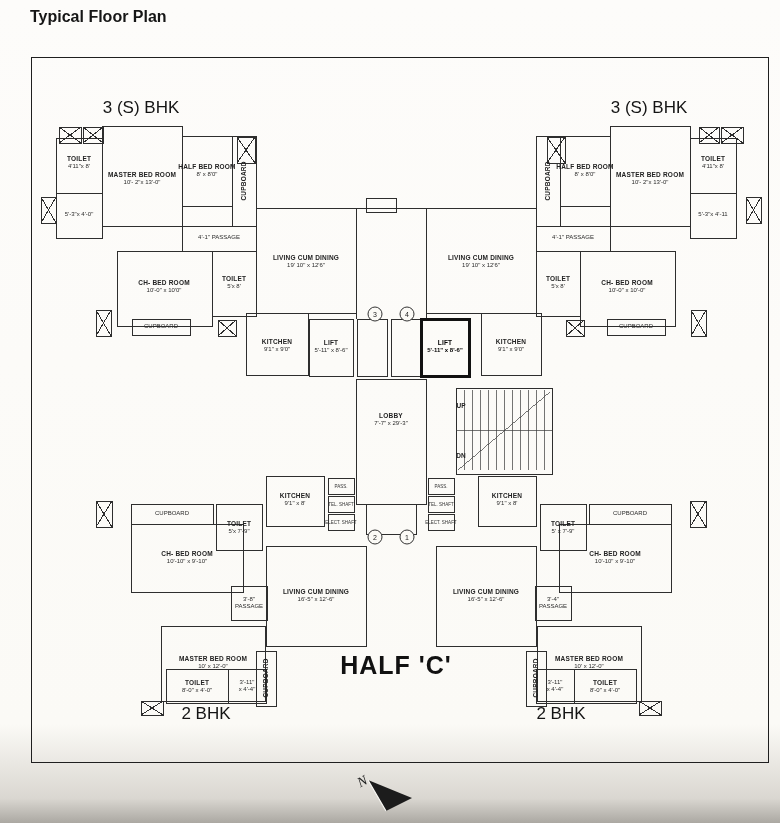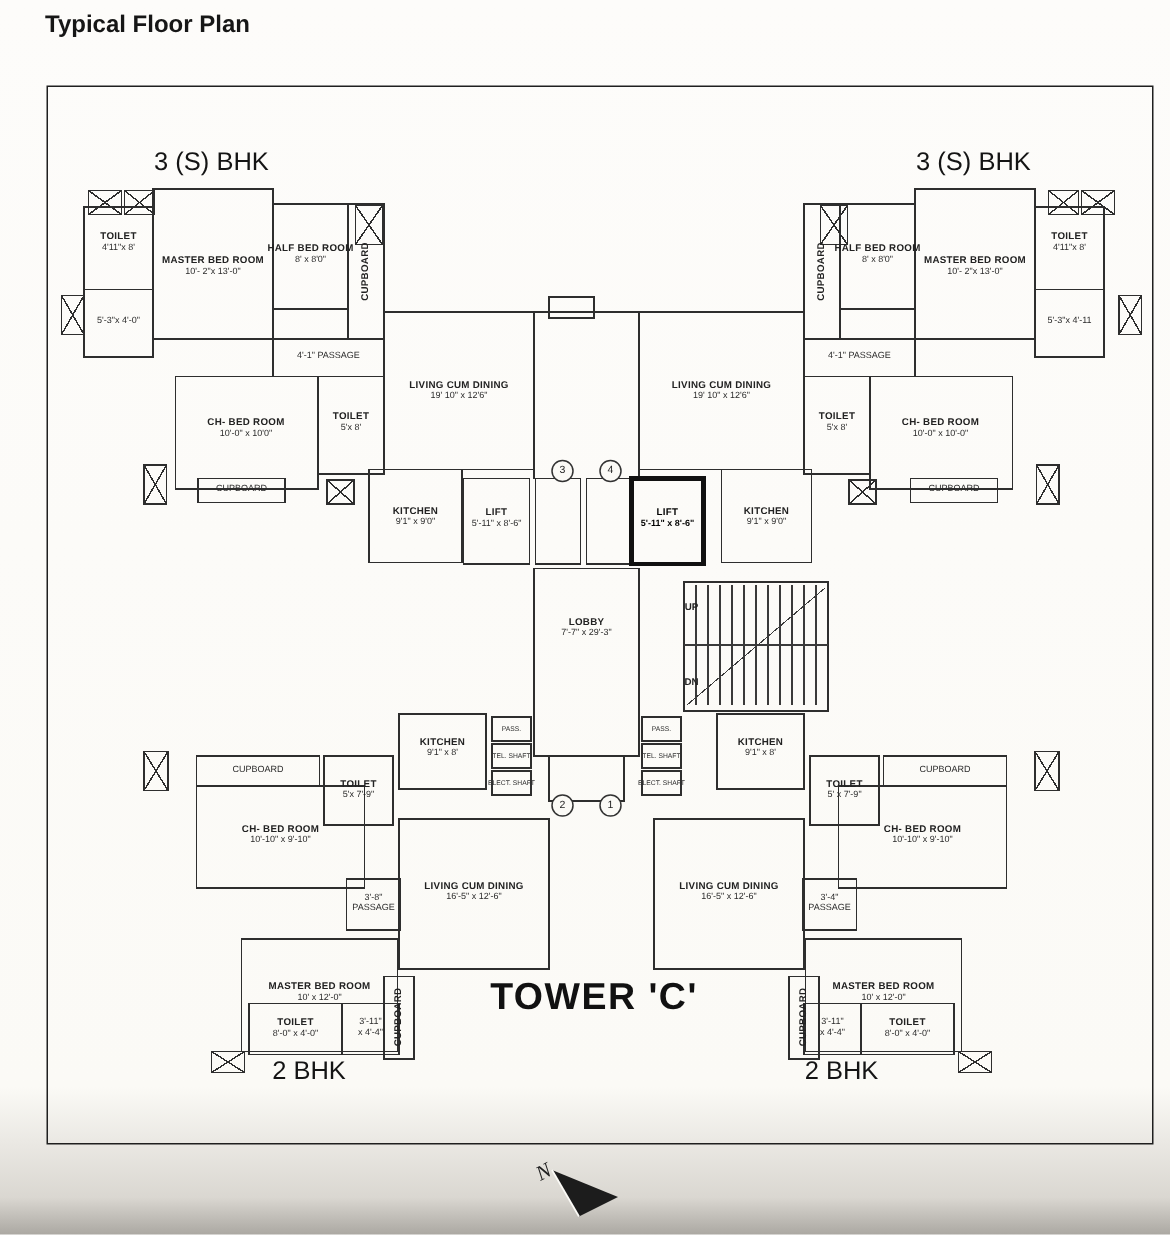--- a/index.html
+++ b/index.html
@@ -118,21 +118,21 @@
       <path d="M607 643h22v14h-22zM607 643l22 14M629 643l-22 14"></path>
     </g>
     <rect class="th" x="389" y="261" width="48" height="57" fill="none"></rect>
     <path class="h" d="M432 332v80M440 332v80M448 332v80M456 332v80M464 332v80M472 332v80M480 332v80M488 332v80M496 332v80M504 332v80M512 332v80M424 372h96M426 412L518 334"></path>
   </svg>
 
   <div class="uh" style="left:109px;top:50px">3 (S) BHK</div>
   <div class="uh" style="left:617px;top:50px">3 (S) BHK</div>
   <div class="uh" style="left:174px;top:656px">2 BHK</div>
   <div class="uh" style="left:529px;top:656px">2 BHK</div>
-  <div class="tower" style="left:364px;top:607px">TOWER 'C'</div>
+  <div class="tower" style="left:364px;top:607px">HALF 'C'</div>
 
   <div class="rl" style="left:47px;top:104px">
       <span class="rn">TOILET</span>
       <span class="rd">4'11"x 8'</span>
     </div>
   <div class="rl" style="left:110px;top:120px">
       <span class="rn">MASTER BED ROOM</span>
       <span class="rd">10'- 2"x 13'-0"</span>
     </div>
   <div class="rl" style="left:175px;top:112px">

